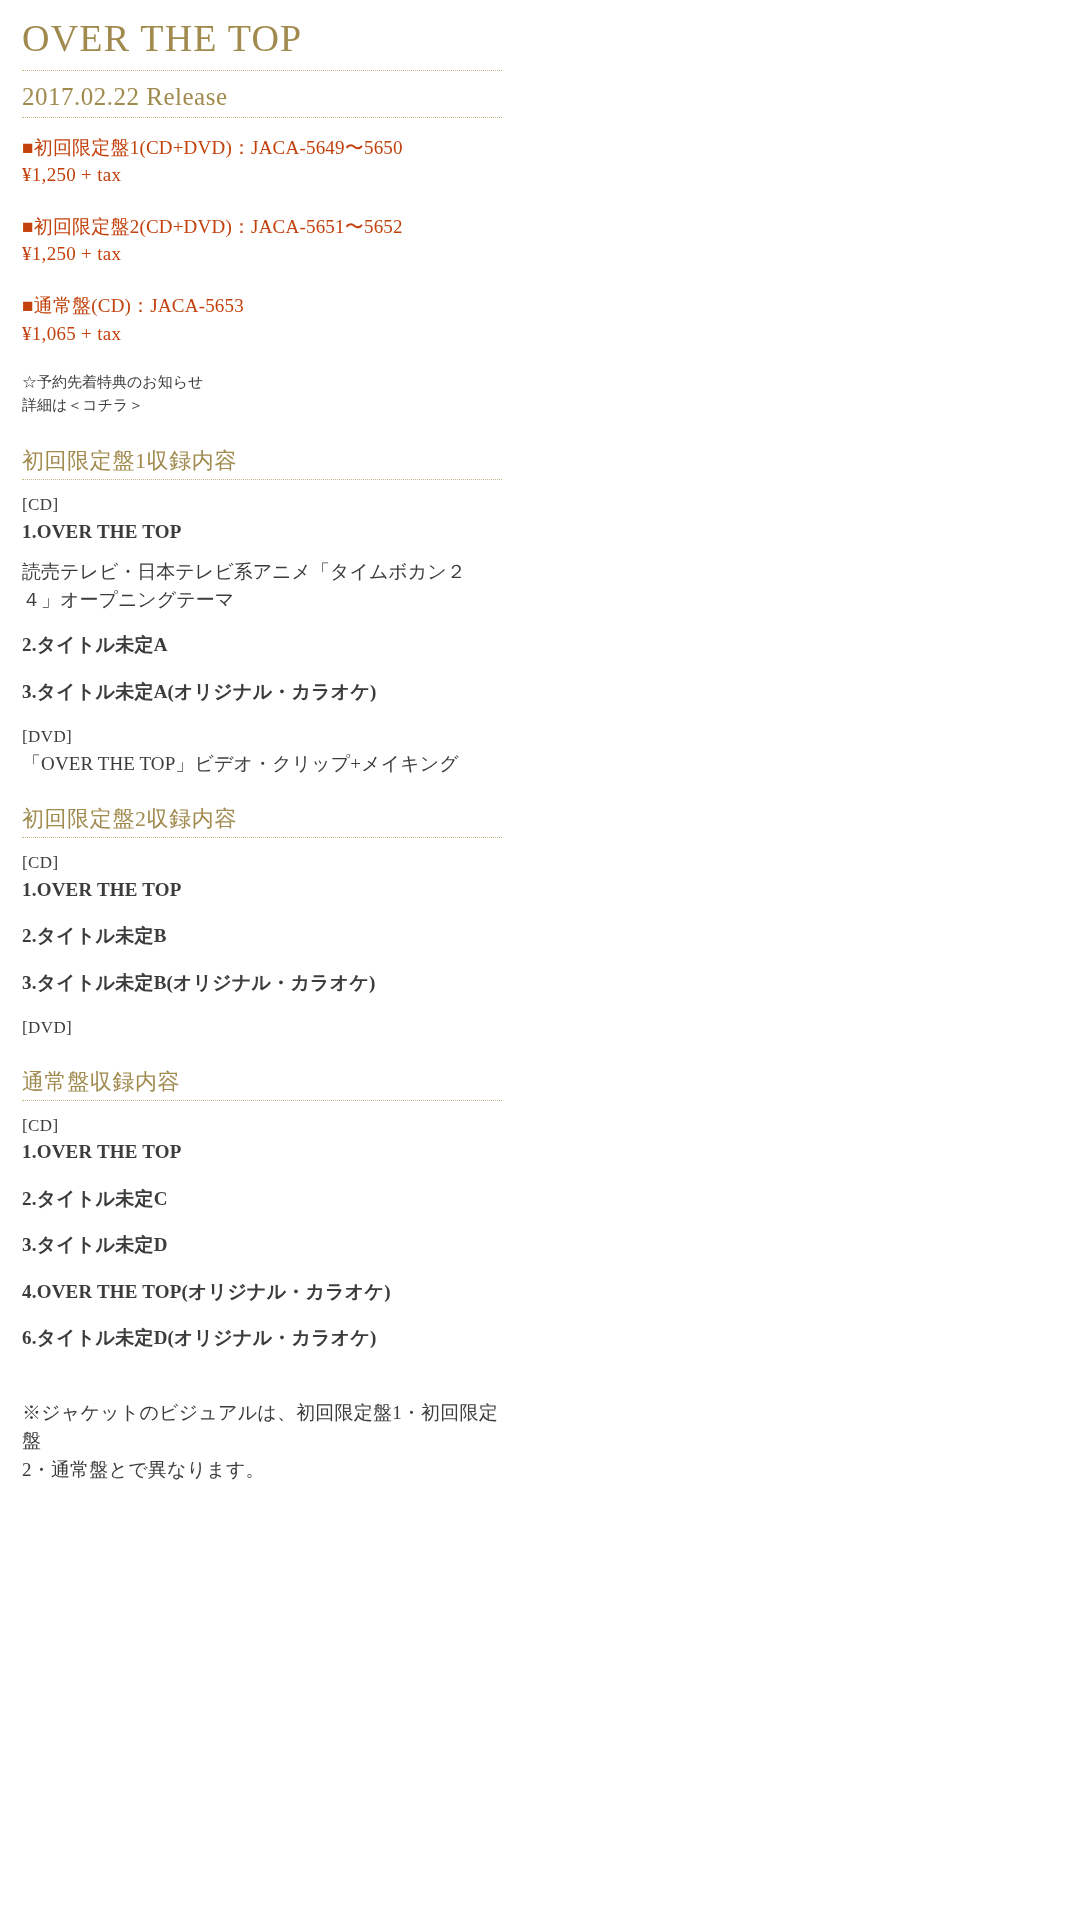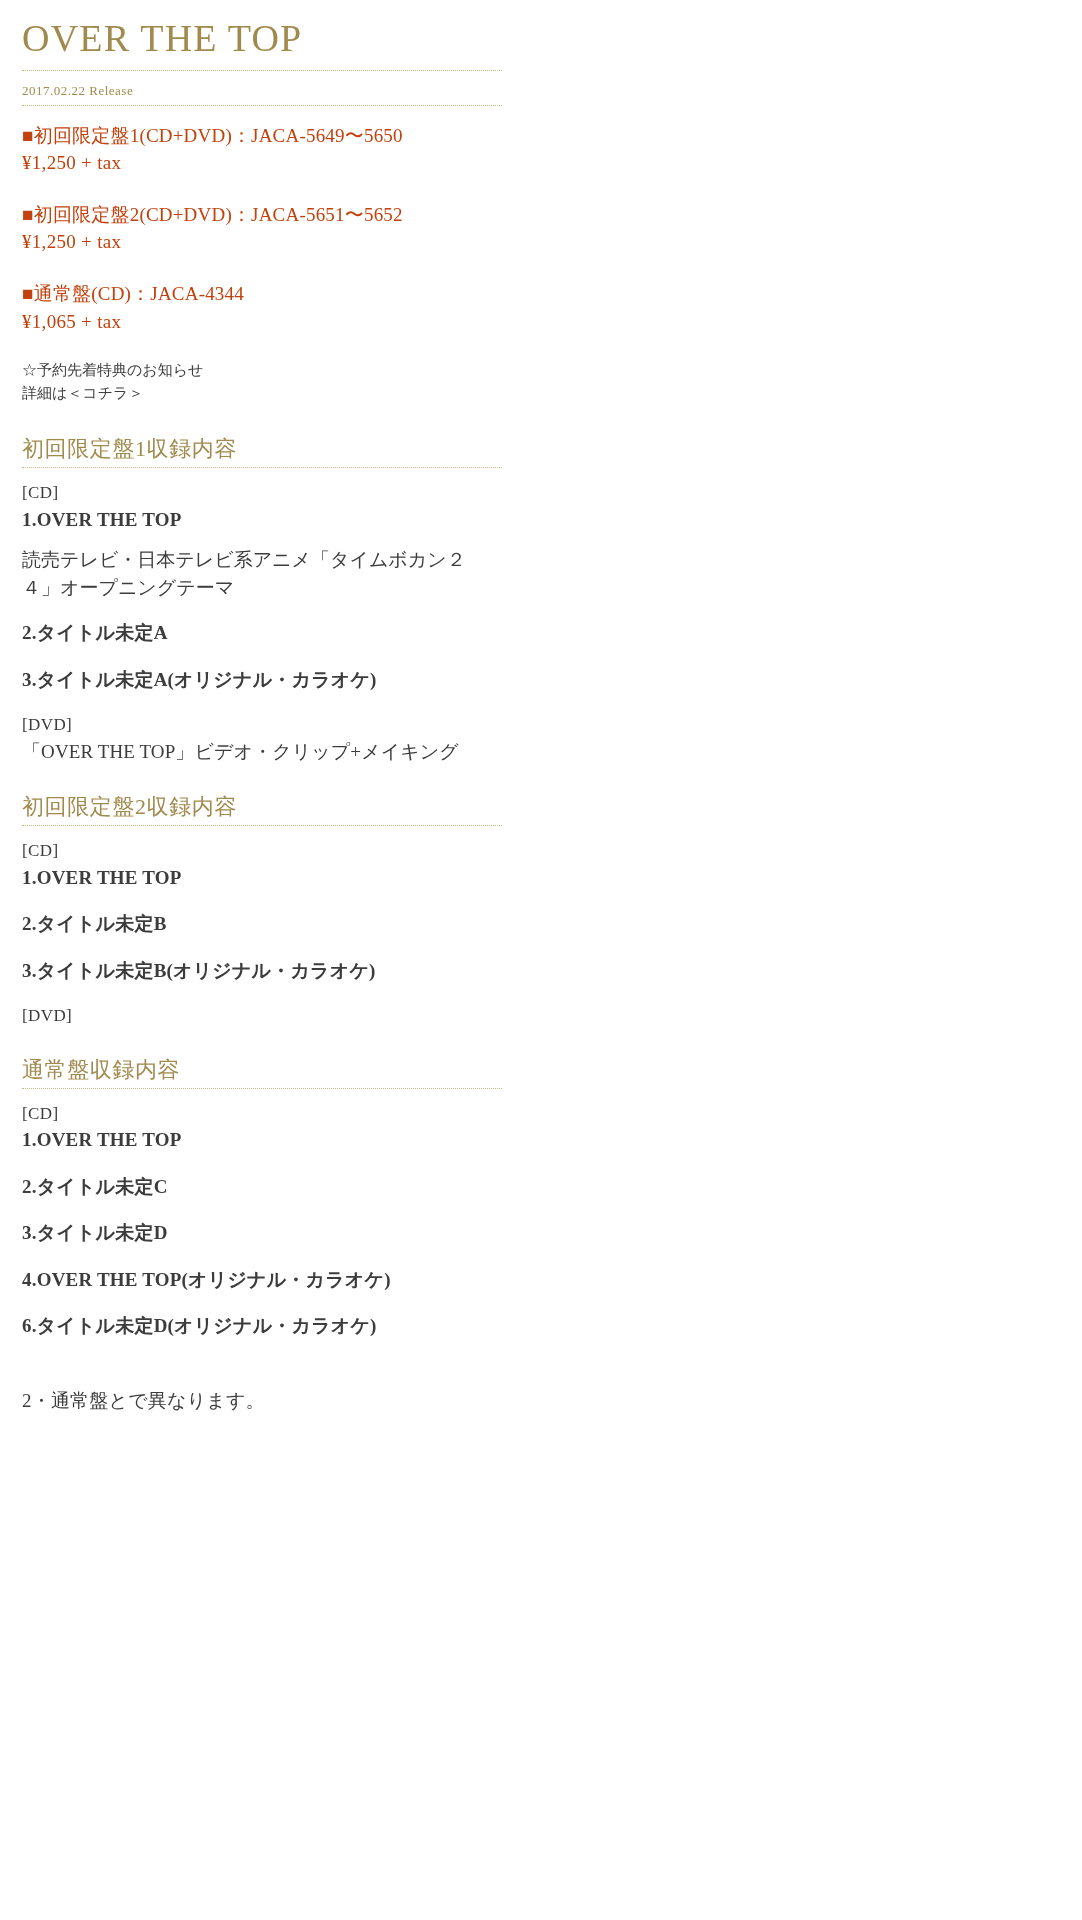--- a/index.html
+++ b/index.html
@@ -47,21 +47,21 @@
     line-height: 1.1;
   }
   .dotted-sep {
     border: 0;
     border-top: 1px dotted #c9b887;
     height: 0;
     margin: 0 0 12px 0;
     width: 480px;
   }
   .release-date {
-    font-size: 13px;
+    font-size: 25px;
     color: #a08a4e;
     font-weight: 400;
     margin: 0 0 6px 0;
     letter-spacing: 0.5px;
   }
   .dotted-sep.thin {
     margin: 4px 0 16px 0;
   }
 
   
@@ -153,21 +153,21 @@
       <p class="edition-line">■初回限定盤1(CD+DVD)：JACA-5649〜5650</p>
       <p class="edition-price">¥1,250 + tax</p>
     </div>
 
     <div class="edition-block">
       <p class="edition-line">■初回限定盤2(CD+DVD)：JACA-5651〜5652</p>
       <p class="edition-price">¥1,250 + tax</p>
     </div>
 
     <div class="edition-block">
-      <p class="edition-line">■通常盤(CD)：JACA-4344</p>
+      <p class="edition-line">■通常盤(CD)：JACA-5653</p>
       <p class="edition-price">¥1,065 + tax</p>
     </div>
 
     <div class="notice-block">
       <p>☆予約先着特典のお知らせ</p>
       <p>詳細は＜コチラ＞</p>
     </div>
 
     <div class="section">
       <div class="section-title">初回限定盤1収録内容</div>
@@ -206,17 +206,18 @@
         <p class="media-label">[CD]</p>
         <p class="track">1.OVER THE TOP</p>
         <p class="track">2.タイトル未定C</p>
         <p class="track">3.タイトル未定D</p>
         <p class="track">4.OVER THE TOP(オリジナル・カラオケ)</p>
         <p class="track">6.タイトル未定D(オリジナル・カラオケ)</p>
       </div>
     </div>
 
     <div class="footnote">
+      <p>※ジャケットのビジュアルは、初回限定盤1・初回限定盤</p>
       <p>2・通常盤とで異なります。</p>
     </div>
 
   </div>
 </div>
 
 </body></html>

